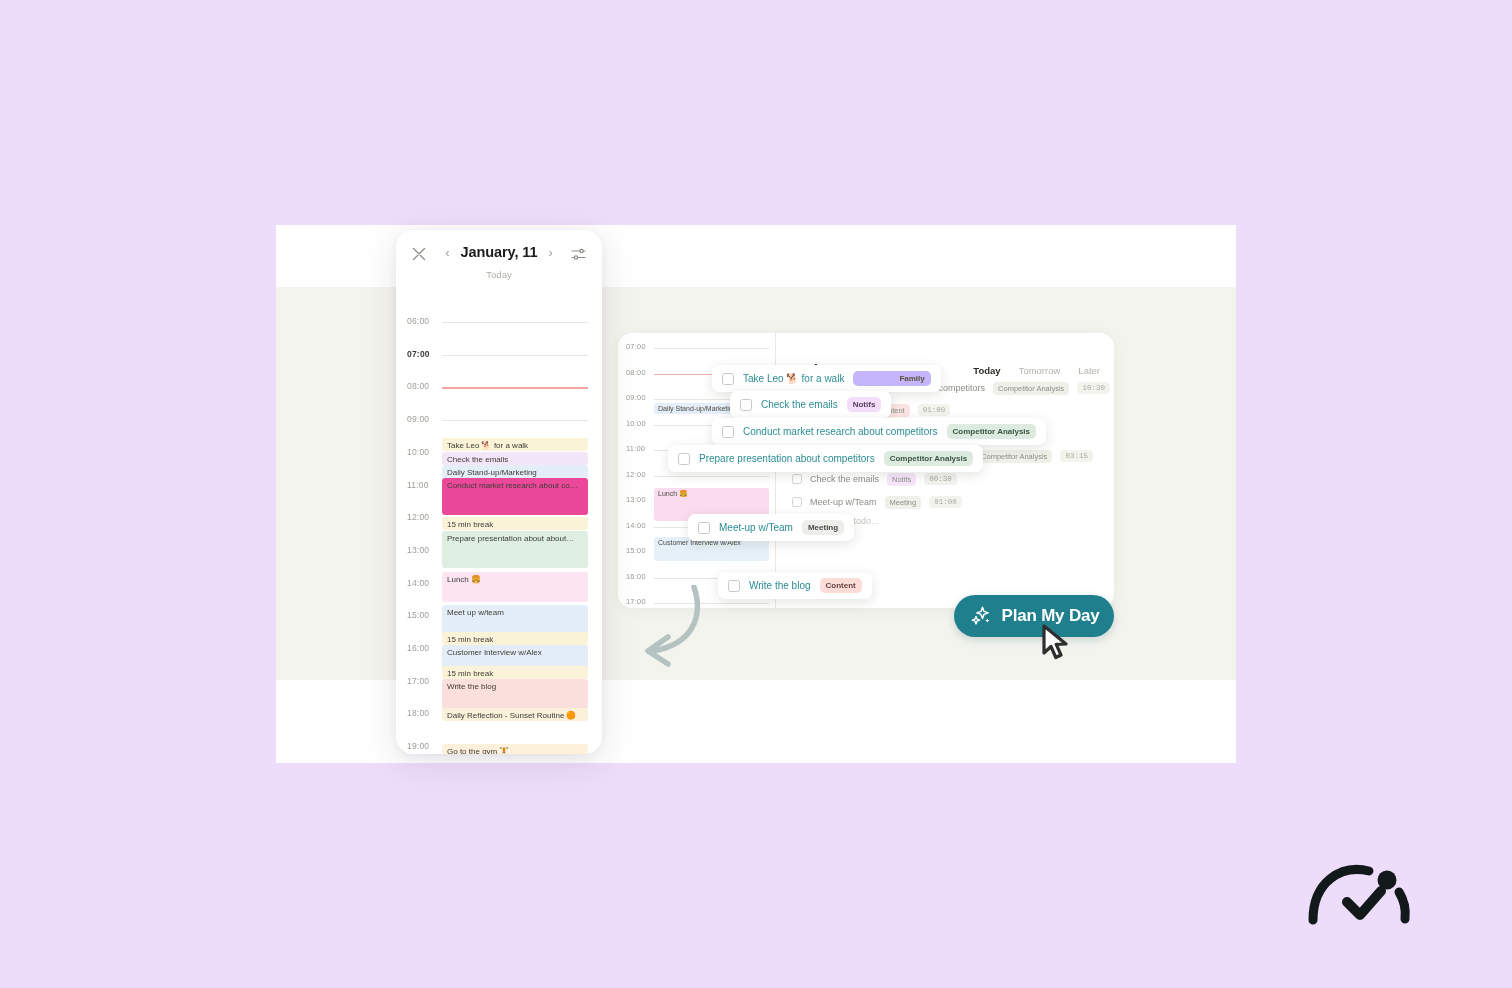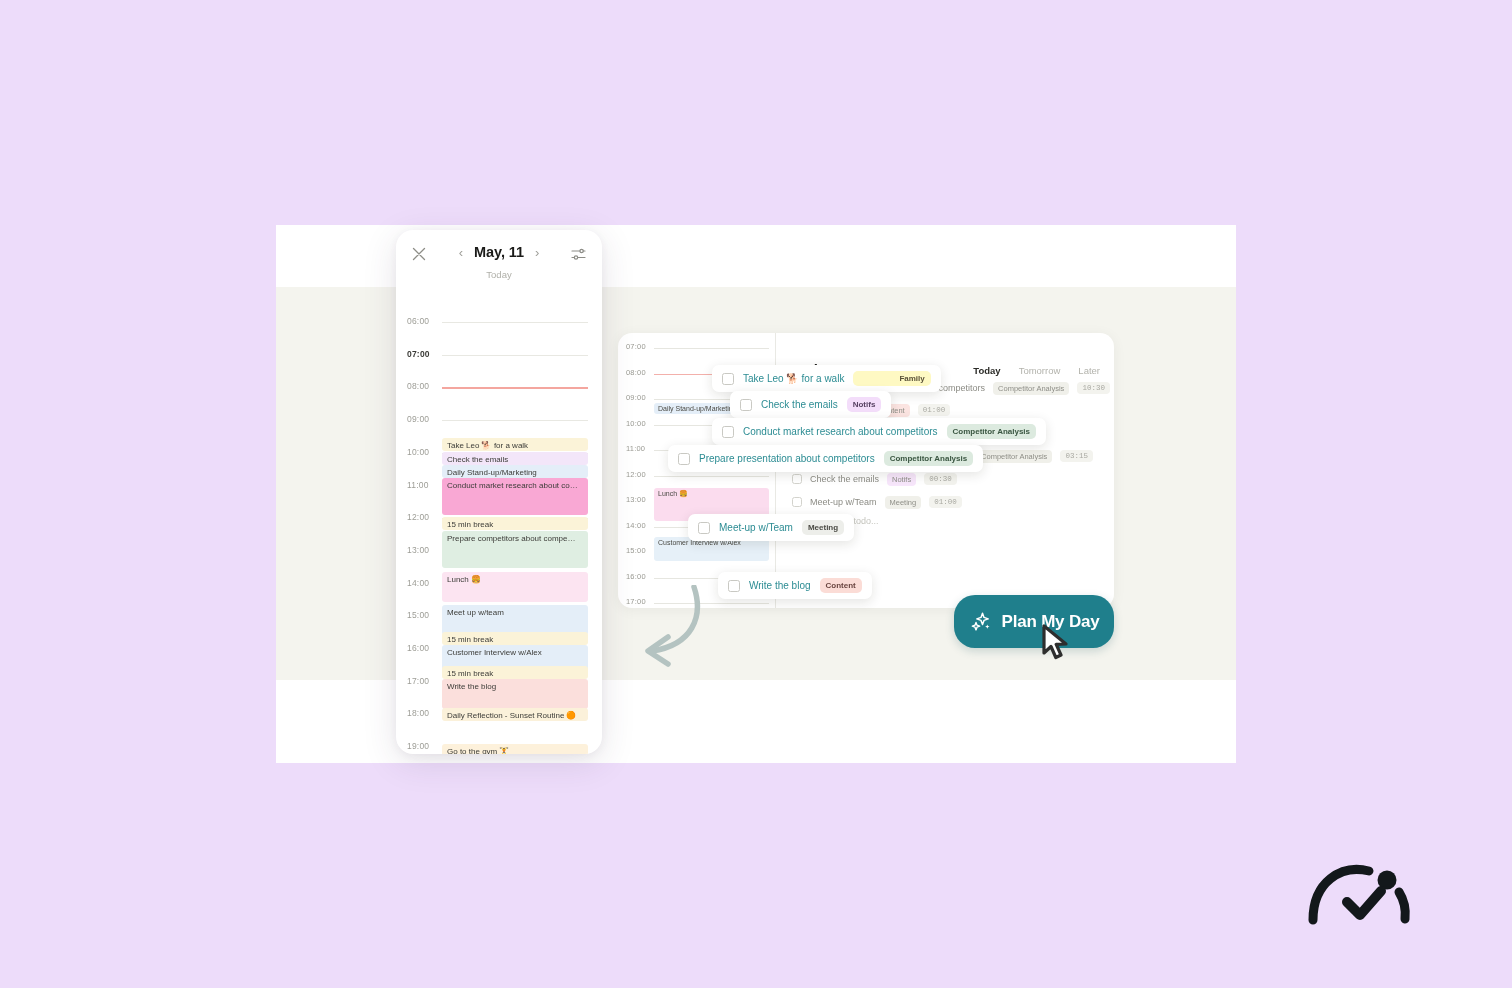--- a/index.html
+++ b/index.html
@@ -99,21 +99,21 @@
   .float-pill .cbx { width: 12px; height: 12px; border-color: #c9c9c3; }
   .float-pill .ftxt { font-size: 10px; color: #2c8c93; }
   .float-pill .fchip { font-size: 8px; padding: 3px 6px; border-radius: 5px; font-weight: bold; }
 
   
   .arrow { position: absolute; left: 596px; top: 585px; }
 
   
   .plan-btn {
     position: absolute; left: 954px; top: 595px;
-    width: 160px; height: 53px; border-radius: 21px;
+    width: 160px; height: 42px; border-radius: 21px;
     background: #1f7f8c;
     display: flex; align-items: center; justify-content: center; gap: 9px;
     box-shadow: 0 3px 10px rgba(20,80,90,.2);
     border: 0; cursor: pointer;
   }
   .plan-btn .lbl { color: #ffffff; font-size: 17px; font-weight: bold; letter-spacing: -.2px; }
   .cursor-ptr { position: absolute; left: 1041px; top: 624px; }
 
   
   .phone {
@@ -270,21 +270,21 @@
           </div>
         </div>
       <div class="add-todo" style="top:183px">Add new todo...</div>
     </div>
   </div>
 
   <div id="float-layer">
       <div class="float-pill" style="left: 712px; top: 365px;">
         <div class="cbx"></div>
         <span class="ftxt">Take Leo 🐕 for a walk</span>
-        <span class="fchip" style="background: #fef9c3; color: rgb(90, 82, 56); padding-left: 46px;">Family</span>
+        <span class="fchip" style="background: #c4b5fd; color: rgb(90, 82, 56); padding-left: 46px;">Family</span>
       </div>
       <div class="float-pill" style="left: 730px; top: 391px;">
         <div class="cbx"></div>
         <span class="ftxt">Check the emails</span>
         <span class="fchip" style="background: rgb(243, 221, 250); color: rgb(88, 66, 99);">Notifs</span>
       </div>
       <div class="float-pill" style="left: 712px; top: 418px;">
         <div class="cbx"></div>
         <span class="ftxt">Conduct market research about competitors</span>
         <span class="fchip" style="background: rgb(220, 234, 223); color: rgb(59, 87, 66);">Competitor Analysis</span>
@@ -324,21 +324,21 @@
     <path d="M3 2 L3 29 L10 22.5 L14.8 33.5 L20 31 L15.2 20.4 L25 20 Z" fill="#ffffff" stroke="#2e2e2e" stroke-width="3.2" stroke-linejoin="round"></path>
   </svg>
 
   <div class="phone">
     <div class="ph-head">
       <svg class="ph-close" viewBox="0 0 14 14">
         <path d="M1.5 1.5 L12.5 12.5 M12.5 1.5 L1.5 12.5" stroke="#8d8d87" stroke-width="1.3" stroke-linecap="round"></path>
       </svg>
       <div class="ph-nav">
         <span class="chev">‹</span>
-        <span class="ph-date">May, 11</span>
+        <span class="ph-date">January, 11</span>
         <span class="chev">›</span>
       </div>
       <svg class="ph-settings" width="15" height="15" viewBox="0 0 15 15">
         <path d="M1 4 H9 M12.2 4 H14" stroke="#8d8d87" stroke-width="1.2" stroke-linecap="round"></path>
         <circle cx="10.6" cy="4" r="1.7" fill="none" stroke="#8d8d87" stroke-width="1.2"></circle>
         <path d="M1 10.5 H3.4 M6.6 10.5 H14" stroke="#8d8d87" stroke-width="1.2" stroke-linecap="round"></path>
         <circle cx="5" cy="10.5" r="1.7" fill="none" stroke="#8d8d87" stroke-width="1.2"></circle>
       </svg>
       <div class="ph-today">Today</div>
     </div>
@@ -398,23 +398,23 @@
           </div>
           <div class="ph-row" style="top: 459.1px;">
             <div class="lbl">19:00</div>
             <div class="line"></div>
           </div>
         </div>
       <div id="ph-events">
           <div class="ph-ev" style="top: 150px; height: 13px; background: rgb(251, 243, 216);">Take Leo 🐕 for a walk</div>
           <div class="ph-ev" style="top: 164px; height: 13px; background: rgb(243, 230, 249);">Check the emails</div>
           <div class="ph-ev" style="top: 177px; height: 13px; background: rgb(228, 238, 248);">Daily Stand-up/Marketing</div>
-          <div class="ph-ev" style="top: 190px; height: 37px; background: #f9a8d4;">Conduct market research about co…</div>
+          <div class="ph-ev" style="top: 190px; height: 37px; background: #ec4899;">Conduct market research about co…</div>
           <div class="ph-ev" style="top: 229px; height: 13px; background: rgb(251, 243, 216);">15 min break</div>
-          <div class="ph-ev" style="top: 243px; height: 37px; background: rgb(223, 238, 226);">Prepare competitors about compe…</div>
+          <div class="ph-ev" style="top: 243px; height: 37px; background: rgb(223, 238, 226);">Prepare presentation about about…</div>
           <div class="ph-ev" style="top: 284px; height: 30px; background: rgb(252, 228, 241);">Lunch 🍔</div>
           <div class="ph-ev" style="top: 317px; height: 30px; background: rgb(228, 238, 248);">Meet up w/team</div>
           <div class="ph-ev" style="top: 344px; height: 13px; background: rgb(251, 243, 216);">15 min break</div>
           <div class="ph-ev" style="top: 357px; height: 27px; background: rgb(228, 238, 248);">Customer Interview w/Alex</div>
           <div class="ph-ev" style="top: 378px; height: 13px; background: rgb(251, 243, 216);">15 min break</div>
           <div class="ph-ev" style="top: 391px; height: 30px; background: rgb(251, 223, 220);">Write the blog</div>
           <div class="ph-ev" style="top: 420px; height: 13px; background: rgb(251, 241, 218);">Daily Reflection - Sunset Routine 🟠</div>
           <div class="ph-ev dotted" style="top: 456px; height: 39px; background: rgb(253, 241, 219);">Go to the gym 🏋️</div>
         </div>
     </div>

